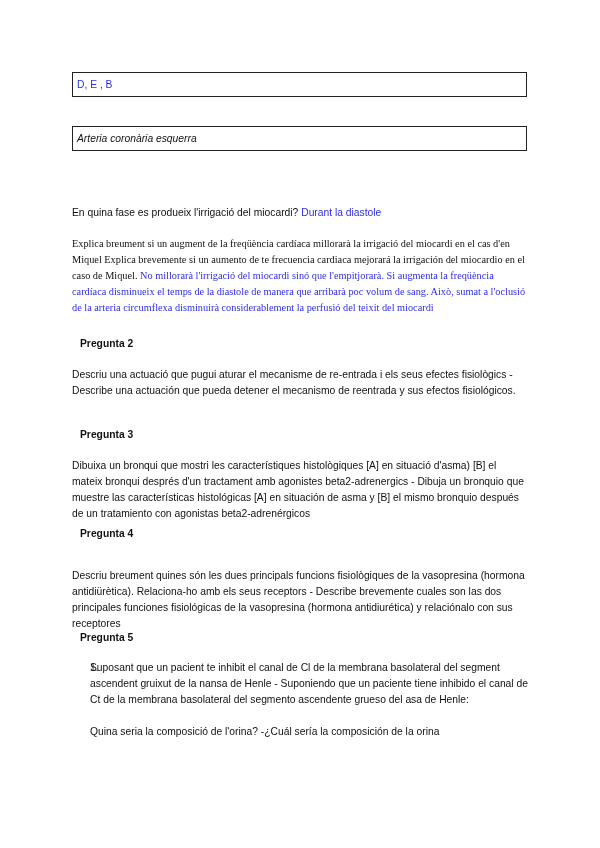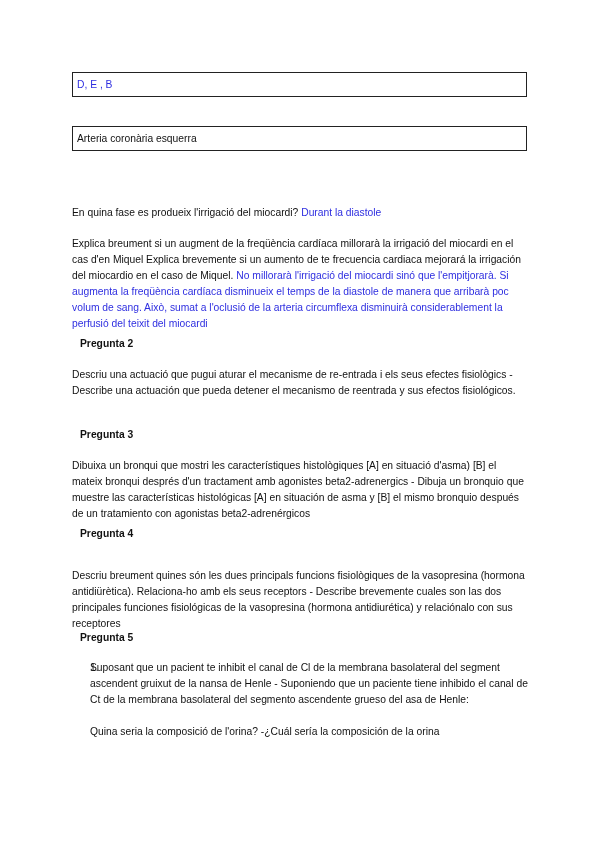--- a/index.html
+++ b/index.html
@@ -17,29 +17,29 @@
   .li .num { position: absolute; left: 0; }
   .li .txt { display: block; margin-left: 0; }
 </style>
 </head>
 <body>
 
 <div class="box" style="top:72px;">
   <div class="row blue">D, E , B</div>
 </div>
 
-<div class="box" style="top:126px;">
+<div class="box" style="top:126px;font-style:italic;">
   <div class="row">Arteria coronària esquerra</div>
 </div>
 
 <p class="p" style="top:205px;">
   <span>En quina fase es produeix l'irrigació del miocardi? </span><span class="blue">Durant la diastole</span>
 </p>
 
-<p class="p" style="top:236px;">
+<p class="p" style="top:236px;font-family:Liberation Serif, serif;">
   <span>Explica breument si un augment de la freqüència cardíaca millorarà la irrigació del miocardi en el cas d'en Miquel Explica brevemente si un aumento de te frecuencia cardiaca mejorará la irrigación del miocardio en el caso de Miquel. </span><span class="blue">No millorarà l'irrigació del miocardi sinó que l'empitjorarà. Si augmenta la freqüència cardíaca disminueix el temps de la diastole de manera que arribarà poc volum de sang. Això, sumat a l'oclusió de la arteria circumflexa disminuirà considerablement la perfusió del teixit del miocardi</span>
 </p>
 
 <p class="h" style="top:336px;">Pregunta 2</p>
 <p class="p" style="top:367px;">Descriu una actuació que pugui aturar el mecanisme de re-entrada i els seus efectes fisiològics - Describe una actuación que pueda detener el mecanismo de reentrada y sus efectos fisiológicos.</p>
 
 <p class="h" style="top:427px;">Pregunta 3</p>
 <p class="p" style="top:458px;">Dibuixa un bronqui que mostri les característiques histològiques [A] en situació d'asma) [B] el mateix bronqui després d'un tractament amb agonistes beta2-adrenergics - Dibuja un bronquio que muestre las características histológicas [A] en situación de asma y [B] el mismo bronquio después de un tratamiento con agonistas beta2-adrenérgicos</p>
 
 <p class="h" style="top:526px;">Pregunta 4</p>

